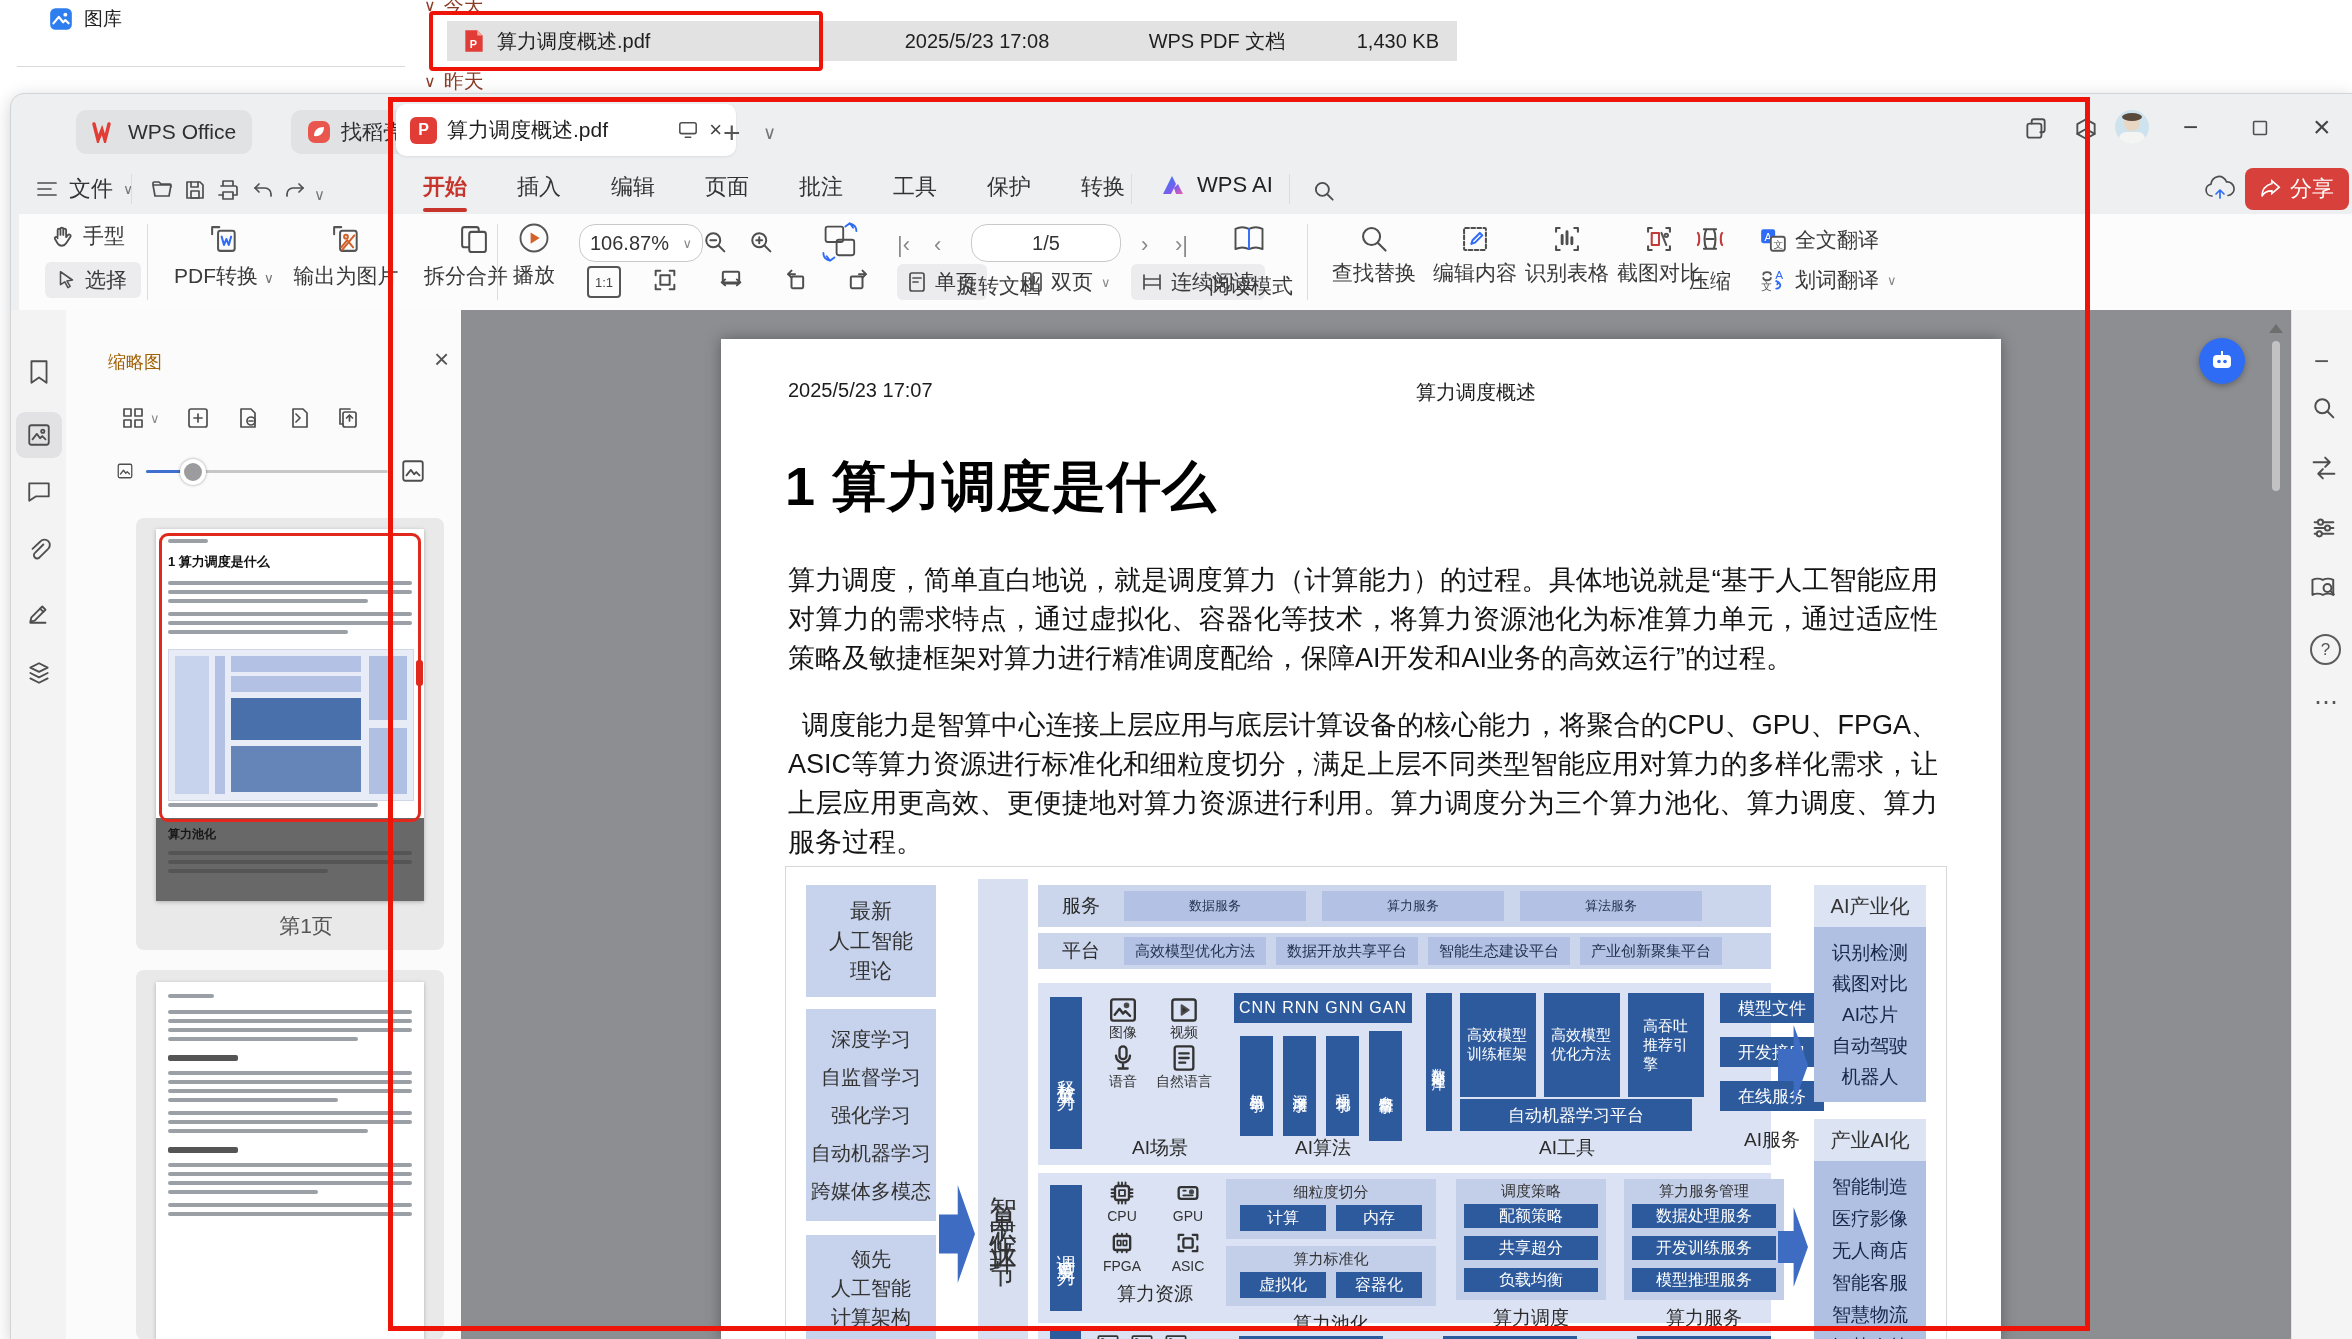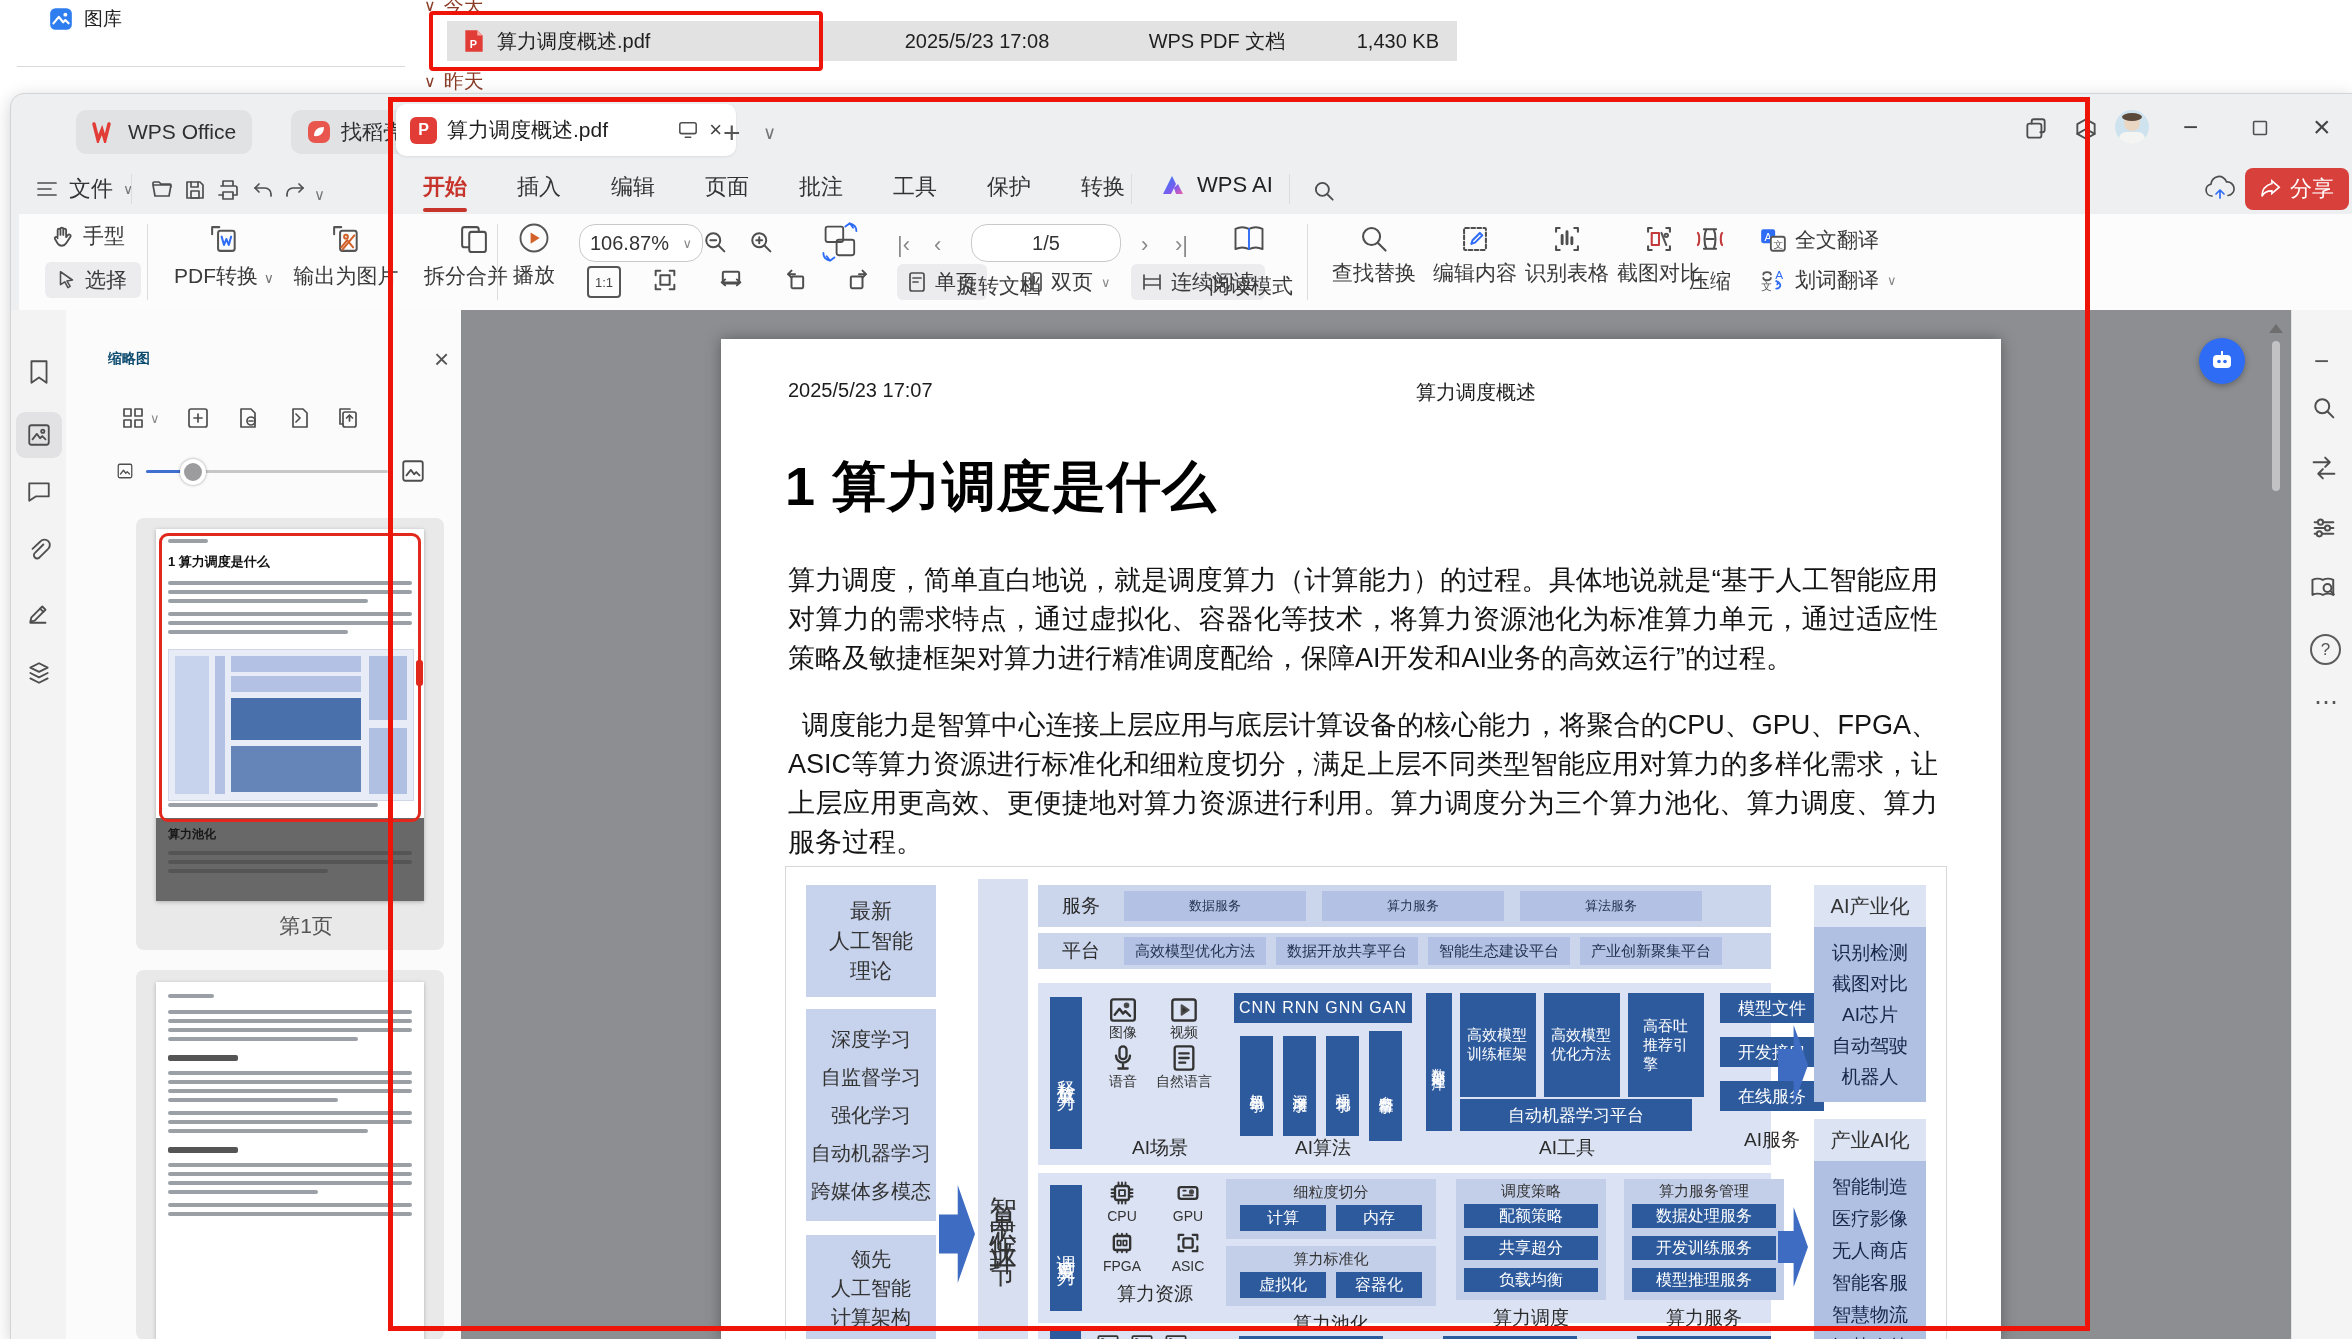--- a/index.html
+++ b/index.html
@@ -33,21 +33,21 @@
   .tb-label{font-size:21px;color:#3a3a3a;white-space:nowrap;}
   .tb-small{font-size:21px;color:#3a3a3a;}
   .pill{background:#ececee;border-radius:6px;height:36px;padding:0 10px;gap:8px;}
   .navg{font-size:22px;color:#8a8a8a;}
   .zoombox,.pagebox{border:1px solid #c9c9cb;border-radius:16px;background:#fff;font-size:20px;color:#333;}
 
   
   .lstrip{background:#f3f3f4;border-right:1px solid #e4e4e6;}
   .sel-sq{background:#e2e2e4;border-radius:9px;}
   .tpanel{background:#fbfbfc;border-right:1px solid #e6e6e8;}
-  .tp-title{font-size:14px;color:#0c4a6e;font-weight:bold;}
+  .tp-title{font-size:18px;color:#a16207;}
   .thumb-card{background:#e9e9ea;border-radius:8px;}
   .thumb-page{background:#fff;box-shadow:0 1px 4px rgba(0,0,0,.25);overflow:hidden;}
   .bar{background:#9aa0a6;height:4px;border-radius:2px;margin:5px 12px 0 12px;}
   .bar.dk{background:#555;}
   .pglabel{font-size:21px;color:#555;}
   .slider-track{height:3px;background:#c7c7c9;border-radius:2px;}
   .slider-fill{height:3px;background:#3f6fd0;border-radius:2px;}
   .slider-knob{width:18px;height:18px;border-radius:50%;background:#9c9c9e;border:4px solid #fff;box-shadow:0 0 3px rgba(0,0,0,.4);}
 
   

